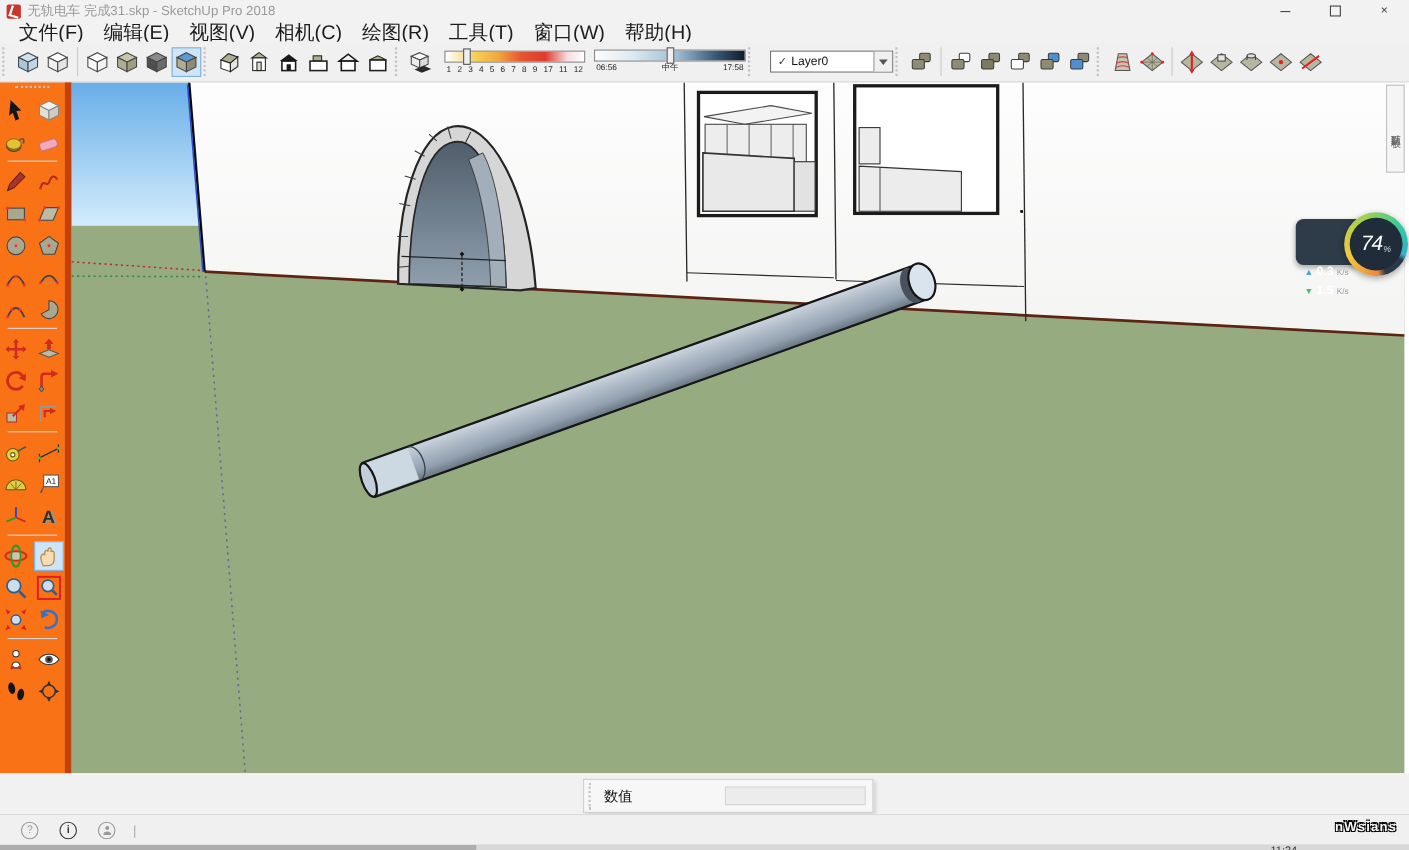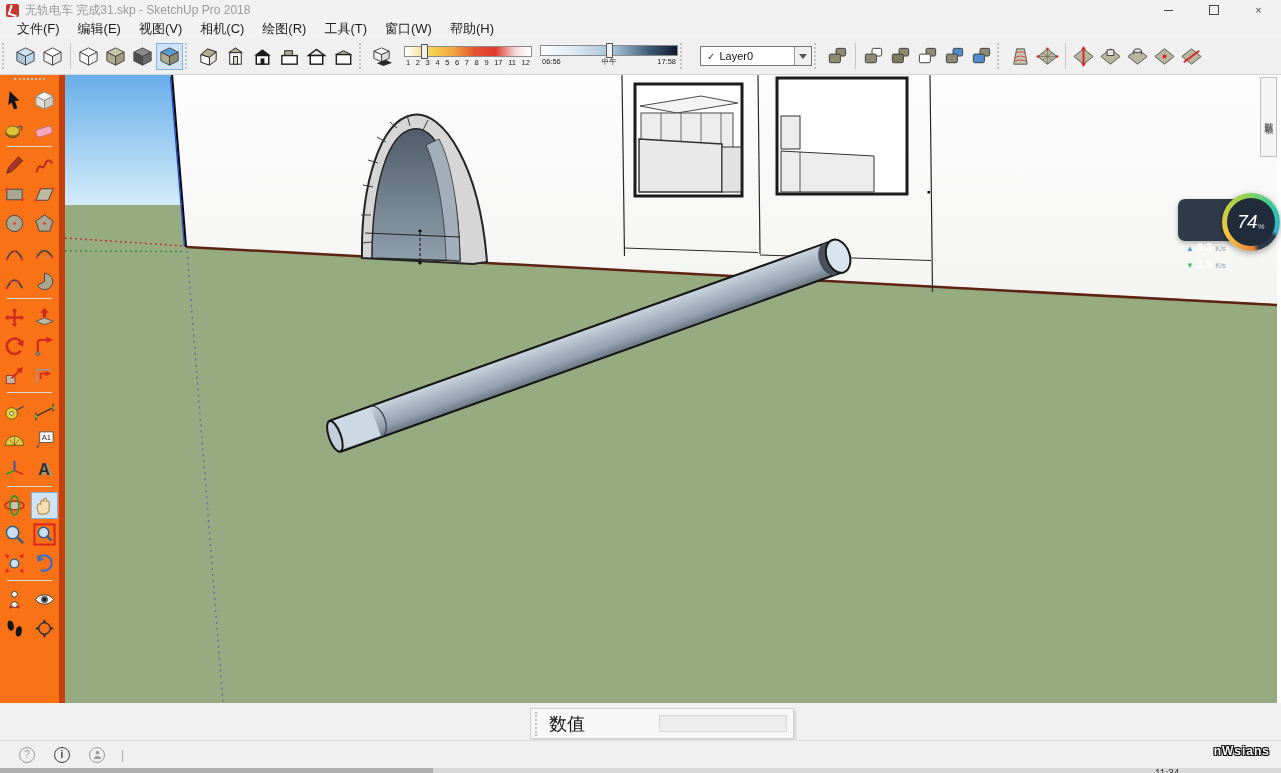--- a/index.html
+++ b/index.html
@@ -17,21 +17,21 @@
   #title-text { font-size:12px; color:#9a9a9a; }
   #win-controls { margin-left:auto; display:flex; height:20px; }
   .wbtn { width:45px; height:20px; display:flex; align-items:center; justify-content:center;
     color:#444; font-size:11px; }
   .wb-min::after { content:""; width:9px; border-top:1px solid #444; }
   .wb-max::after { content:""; width:8px; height:8px; border:1px solid #444; }
 
   
   #menubar { position:absolute; left:0; top:20px; width:1281px; height:18px;
     background:#f2f2f2; display:flex; align-items:center; padding-left:8px; }
-  .menu-item { font-size:13px; color:#1c1c1c; padding:0 9px; height:18px; line-height:18px; }
+  .menu-item { font-size:18px; color:#1c1c1c; padding:0 9px; height:18px; line-height:18px; }
 
   
   #toolbar { position:absolute; left:0; top:38px; width:1281px; height:37px;
     background:#f0f0f0; border-bottom:1px solid #d6d6d6; display:flex; align-items:center;
     overflow:hidden; }
   .tgroup { display:flex; align-items:center; }
   .grip { width:6px; height:26px; border-left:2px dotted #c2c2c2; margin:0 4px 0 2px; }
   .ticon { width:27px; height:27px; display:flex; align-items:center; justify-content:center;
     border:1px solid transparent; }
   .ticon.sel { background:#cfe4f7; border:1px solid #7fb0de; }
@@ -91,21 +91,21 @@
     display:flex; align-items:center; justify-content:center; color:#fff; }
   #net-pct { font-size:19px; letter-spacing:-1px; }
   #net-pct-sign { font-size:8px; margin:8px 0 0 1px; color:#cfd8e0; }
 
   
   #measure-area { position:absolute; left:0; top:703px; width:1281px; height:37px; background:#f1f1f1; }
   #measure-panel { position:absolute; left:530px; top:5px; width:264px; height:31px;
     background:#f7f7f7; border:1px solid #d0d0d0; box-shadow:2px 2px 3px rgba(0,0,0,.12);
     display:flex; align-items:center; }
   #measure-grip { width:6px; height:24px; border-left:2px dotted #c2c2c2; margin:0 8px 0 4px; }
-  #measure-label { font-size:18px; color:#111; }
+  #measure-label { font-size:13px; color:#111; }
   #measure-input { margin-left:auto; margin-right:6px; width:128px; height:17px;
     background:#ececec; border:1px solid #d7d7d7; font-size:11px; color:#222; padding:0 3px; }
 
   #statusbar { position:absolute; left:0; top:740px; width:1281px; height:28px;
     background:#f0f0f0; border-top:1px solid #dcdcdc; display:flex; align-items:center; }
   .sb-ico { width:16px; height:16px; border-radius:50%; border:1.5px solid #9a9a9a;
     color:#9a9a9a; font-size:10px; display:flex; align-items:center; justify-content:center;
     margin-left:19px; }
   .sb-ico.dark { border-color:#3c3c3c; color:#3c3c3c; font-weight:bold; }
   #sb-divider { color:#aaa; margin-left:16px; font-size:12px; }

